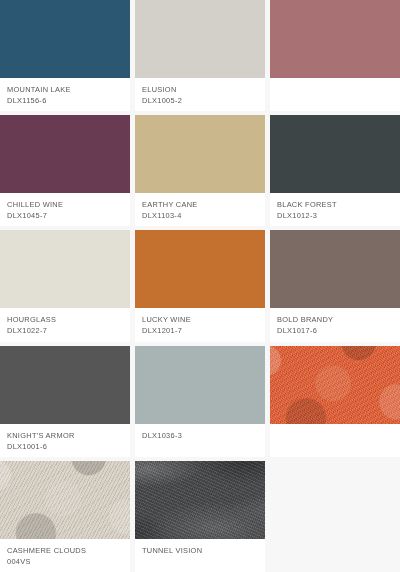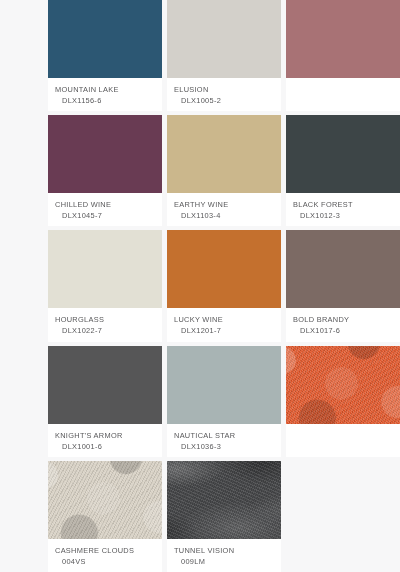--- a/index.html
+++ b/index.html
@@ -17,21 +17,20 @@
 
   #swatch-grid {
     display: grid;
     grid-template-columns: repeat(3, 1fr);
     grid-template-rows: repeat(5, 1fr);
     column-gap: 5px;
     row-gap: 4px;
     width: 400px;
     height: 572px;
     box-sizing: border-box;
-    padding-left: 48px;
   }
 
   .swatch-card {
     display: flex;
     flex-direction: column;
     background: #ffffff;
     overflow: hidden;
     position: relative;
   }
 
@@ -102,21 +101,20 @@
     line-height: 11px;
     white-space: nowrap;
   }
 
   .swatch-code {
     font-size: 7.4px;
     letter-spacing: .30px;
     color: #58585a;
     line-height: 11px;
     white-space: nowrap;
-    margin-left: 7px;
   }
 </style>
 </head>
 <body style="background: rgb(247, 247, 248);">
 
 <div id="swatch-grid">
     <div class="swatch-card">
       <div class="swatch-chip" style="background-color: rgb(44, 87, 115);"></div>
       <div class="swatch-meta">
         <div class="swatch-name">MOUNTAIN LAKE</div>
@@ -136,21 +134,21 @@
     <div class="swatch-card">
       <div class="swatch-chip" style="background-color: rgb(105, 59, 83);"></div>
       <div class="swatch-meta">
         <div class="swatch-name">CHILLED WINE</div>
         <div class="swatch-code">DLX1045-7</div>
       </div>
     </div>
     <div class="swatch-card">
       <div class="swatch-chip" style="background-color: rgb(203, 183, 140);"></div>
       <div class="swatch-meta">
-        <div class="swatch-name">EARTHY WINE</div>
+        <div class="swatch-name">EARTHY CANE</div>
         <div class="swatch-code">DLX1103-4</div>
       </div>
     </div>
     <div class="swatch-card">
       <div class="swatch-chip" style="background-color: rgb(61, 69, 71);"></div>
       <div class="swatch-meta">
         <div class="swatch-name">BLACK FOREST</div>
         <div class="swatch-code">DLX1012-3</div>
       </div>
     </div>
@@ -178,34 +176,32 @@
     <div class="swatch-card">
       <div class="swatch-chip" style="background-color: rgb(86, 86, 87);"></div>
       <div class="swatch-meta">
         <div class="swatch-name">KNIGHT'S ARMOR</div>
         <div class="swatch-code">DLX1001-6</div>
       </div>
     </div>
     <div class="swatch-card">
       <div class="swatch-chip" style="background-color: rgb(168, 180, 180);"></div>
       <div class="swatch-meta">
-        <div class="swatch-name">NAUTICAL STAR</div>
         <div class="swatch-code">DLX1036-3</div>
       </div>
     </div>
     <div class="swatch-card">
       <div class="swatch-chip tex-grain" style="background-color: rgb(222, 84, 40);"></div>
     </div>
     <div class="swatch-card">
       <div class="swatch-chip tex-grain" style="background-color: rgb(214, 207, 194);"></div>
       <div class="swatch-meta">
         <div class="swatch-name">CASHMERE CLOUDS</div>
         <div class="swatch-code">004VS</div>
       </div>
     </div>
     <div class="swatch-card">
       <div class="swatch-chip tex-stone" style="background-color: rgb(74, 75, 77);"></div>
       <div class="swatch-meta">
         <div class="swatch-name">TUNNEL VISION</div>
-        <div class="swatch-code">009LM</div>
       </div>
     </div>
   </div>
 
 </body></html>

